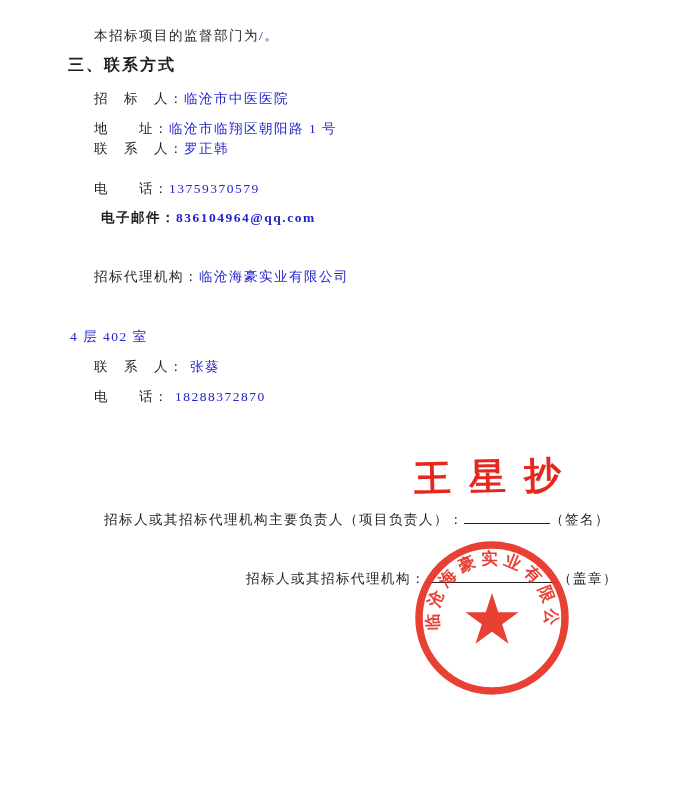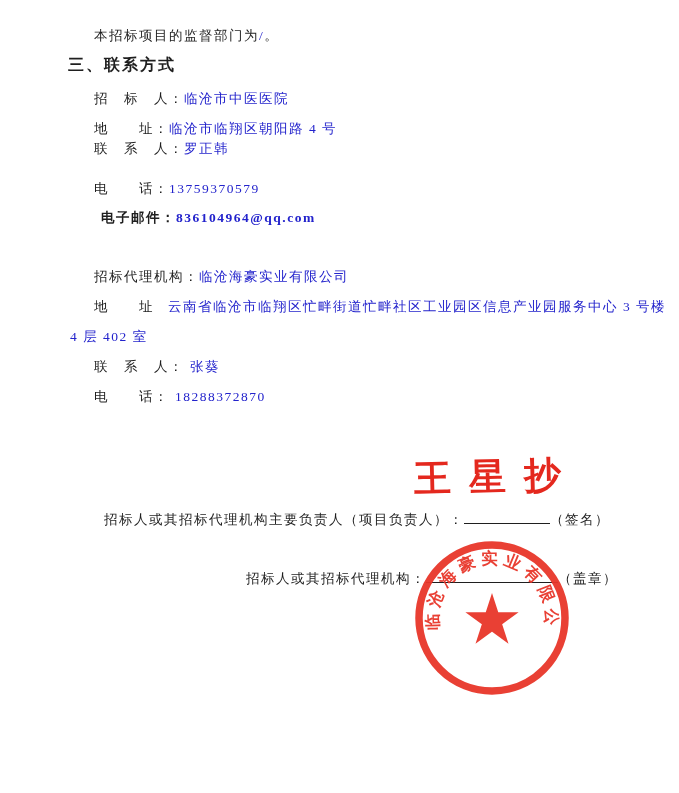--- a/index.html
+++ b/index.html
@@ -68,37 +68,34 @@
   <div class="line" style="left:94px;top:27px;">
     <span>本招标项目的监督部门为</span><span class="val">/</span><span>。</span>
   </div>
 
   <div class="line heading" style="left:68px;top:56px;">三、联系方式</div>
 
   <div class="line" style="left:94px;top:90px;">
     <span>招　标　人：</span><span class="val">临沧市中医医院</span>
   </div>
   <div class="line" style="left:94px;top:120px;">
-    <span>地　　址：</span><span class="val">临沧市临翔区朝阳路 4 号</span>
+    <span>地　　址：</span><span class="val">临沧市临翔区朝阳路 1 号</span>
   </div>
   <div class="line" style="left:94px;top:140px;">
     <span>联　系　人：</span><span class="val">罗正韩</span>
   </div>
   <div class="line" style="left:94px;top:180px;">
     <span>电　　话：</span><span class="val">13759370579</span>
   </div>
   <div class="line" style="left:101px;top:209px;font-weight:bold;">
     <span>电子邮件：</span><span class="val">836104964@qq.com</span>
   </div>
 
   <div class="line" style="left:94px;top:268px;">
     <span>招标代理机构：</span><span class="val">临沧海豪实业有限公司</span>
-  </div>
-  <div class="line" style="left:94px;top:298px;">
-    <span>地　　址</span><span class="val gap6" style="margin-left:14px;">云南省临沧市临翔区忙畔街道忙畔社区工业园区信息产业园服务中心 3 号楼</span>
   </div>
   <div class="line" style="left:70px;top:328px;">
     <span class="val">4 层 402 室</span>
   </div>
   <div class="line" style="left:94px;top:358px;">
     <span>联　系　人：</span><span class="val gap6">张葵</span>
   </div>
   <div class="line" style="left:94px;top:388px;">
     <span>电　　话：</span><span class="val gap6">18288372870</span>
   </div>

